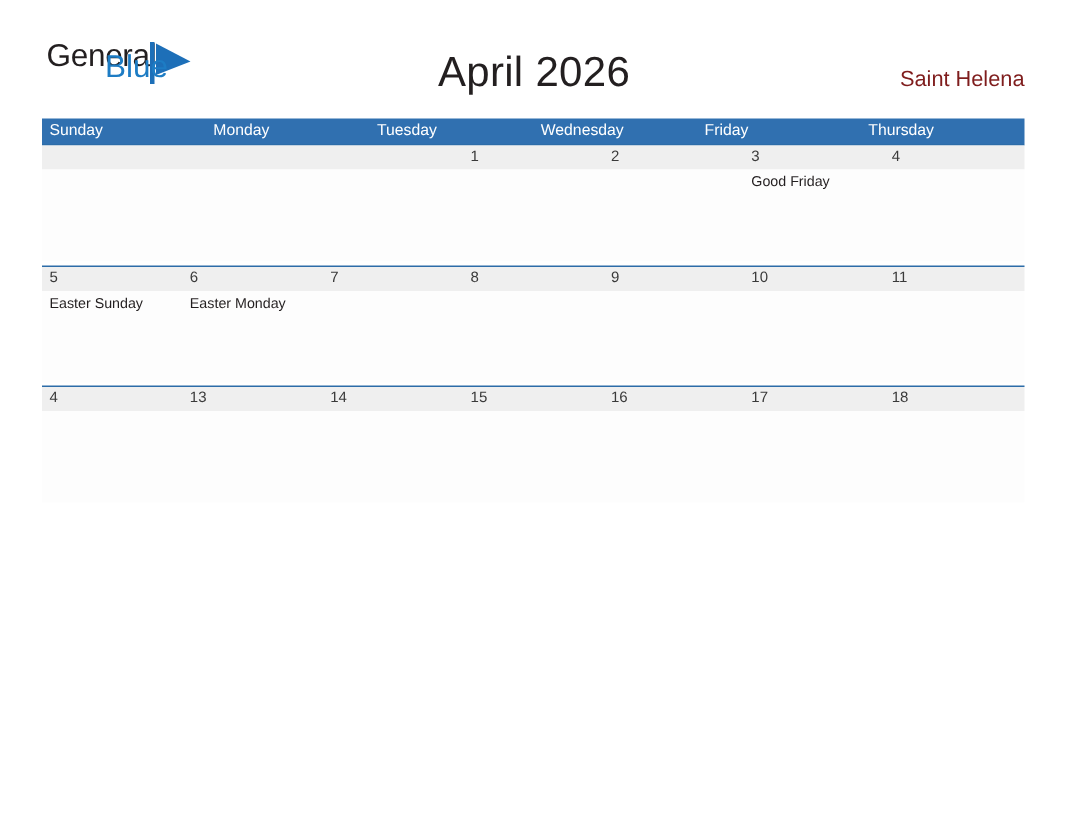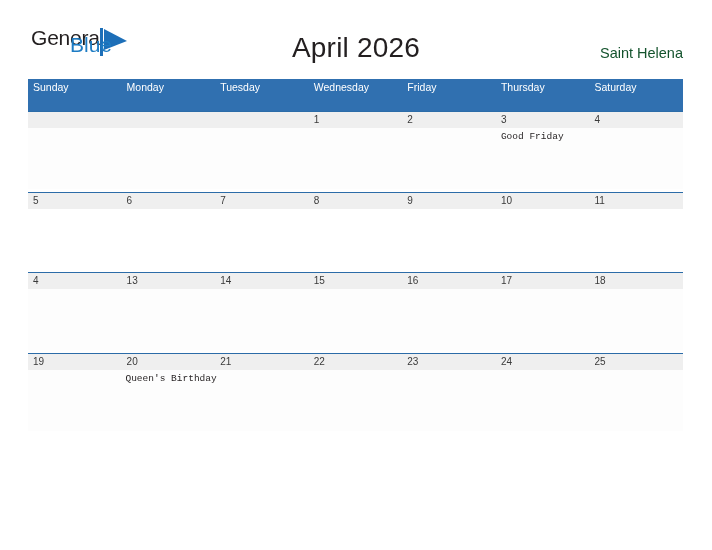--- a/index.html
+++ b/index.html
@@ -65,34 +65,34 @@
     color: #231f20;
     font-weight: normal;
     margin: 0;
     letter-spacing: 0.2px;
   }
   .cal-region {
     position: absolute;
     right: 29px;
     top: 45px;
     font-size: 14.5px;
-    color: #14532d;
+    color: #7f1d1d;
   }
 
   
   .calendar {
     position: absolute;
     left: 28px;
     top: 79px;
     width: 655px;
   }
   .weekday-header {
     display: flex;
     background: #3070b0;
-    height: 32px;
+    height: 17px;
   }
   .weekday-cell {
     flex: 1 1 0;
     color: #ffffff;
     font-size: 10.5px;
     line-height: 17px;
     padding-left: 5px;
     box-sizing: border-box;
     white-space: nowrap;
     overflow: hidden;
@@ -117,21 +117,20 @@
     font-size: 10px;
     line-height: 16px;
     color: #3a3a3a;
     padding-left: 5px;
     box-sizing: border-box;
   }
   .event-band {
     display: flex;
     background: #fdfdfd;
     height: 61px;
-    font-family: Liberation Mono, monospace;
   }
   .event-cell {
     flex: 1 1 0;
     padding: 3px 4px 0 5px;
     box-sizing: border-box;
   }
   .event-text {
     font-size: 9.5px;
     line-height: 12px;
     color: #231f20;
@@ -163,21 +162,20 @@
 
 <div class="calendar">
 
   <div class="weekday-header">
     <div class="weekday-cell">Sunday</div>
     <div class="weekday-cell">Monday</div>
     <div class="weekday-cell">Tuesday</div>
     <div class="weekday-cell">Wednesday</div>
     <div class="weekday-cell">Friday</div>
     <div class="weekday-cell">Thursday</div>
-    <div class="weekday-cell">Saturday</div>
   </div>
 
   <div class="week-row">
     <div class="date-band">
       <div class="date-cell"></div>
       <div class="date-cell"></div>
       <div class="date-cell"></div>
       <div class="date-cell">1</div>
       <div class="date-cell">2</div>
       <div class="date-cell">3</div>
@@ -199,20 +197,33 @@
   <div class="week-row">
     <div class="date-band">
       <div class="date-cell">5</div>
       <div class="date-cell">6</div>
       <div class="date-cell">7</div>
       <div class="date-cell">8</div>
       <div class="date-cell">9</div>
       <div class="date-cell">10</div>
       <div class="date-cell">11</div>
     </div>
+    <div class="event-band">
+      <div class="event-cell">
+          <span class="event-text">Easter Sunday</span>
+        </div>
+      <div class="event-cell">
+          <span class="event-text">Easter Monday</span>
+        </div>
+      <div class="event-cell"></div>
+      <div class="event-cell"></div>
+      <div class="event-cell"></div>
+      <div class="event-cell"></div>
+      <div class="event-cell"></div>
+    </div>
   </div>
 
   <div class="week-row">
     <div class="date-band">
       <div class="date-cell">4</div>
       <div class="date-cell">13</div>
       <div class="date-cell">14</div>
       <div class="date-cell">15</div>
       <div class="date-cell">16</div>
       <div class="date-cell">17</div>
@@ -222,37 +233,15 @@
       <div class="event-cell"></div>
       <div class="event-cell"></div>
       <div class="event-cell"></div>
       <div class="event-cell"></div>
       <div class="event-cell"></div>
       <div class="event-cell"></div>
       <div class="event-cell"></div>
     </div>
   </div>
 
-  <div class="week-row">
-    <div class="date-band">
-      <div class="date-cell">19</div>
-      <div class="date-cell">20</div>
-      <div class="date-cell">21</div>
-      <div class="date-cell">22</div>
-      <div class="date-cell">23</div>
-      <div class="date-cell">24</div>
-      <div class="date-cell">25</div>
-    </div>
-    <div class="event-band">
-      <div class="event-cell"></div>
-      <div class="event-cell">
-          <span class="event-text">Queen's Birthday</span>
-        </div>
-      <div class="event-cell"></div>
-      <div class="event-cell"></div>
-      <div class="event-cell"></div>
-      <div class="event-cell"></div>
-      <div class="event-cell"></div>
-    </div>
-  </div>
 
 
 </div>
 
 </body></html>

